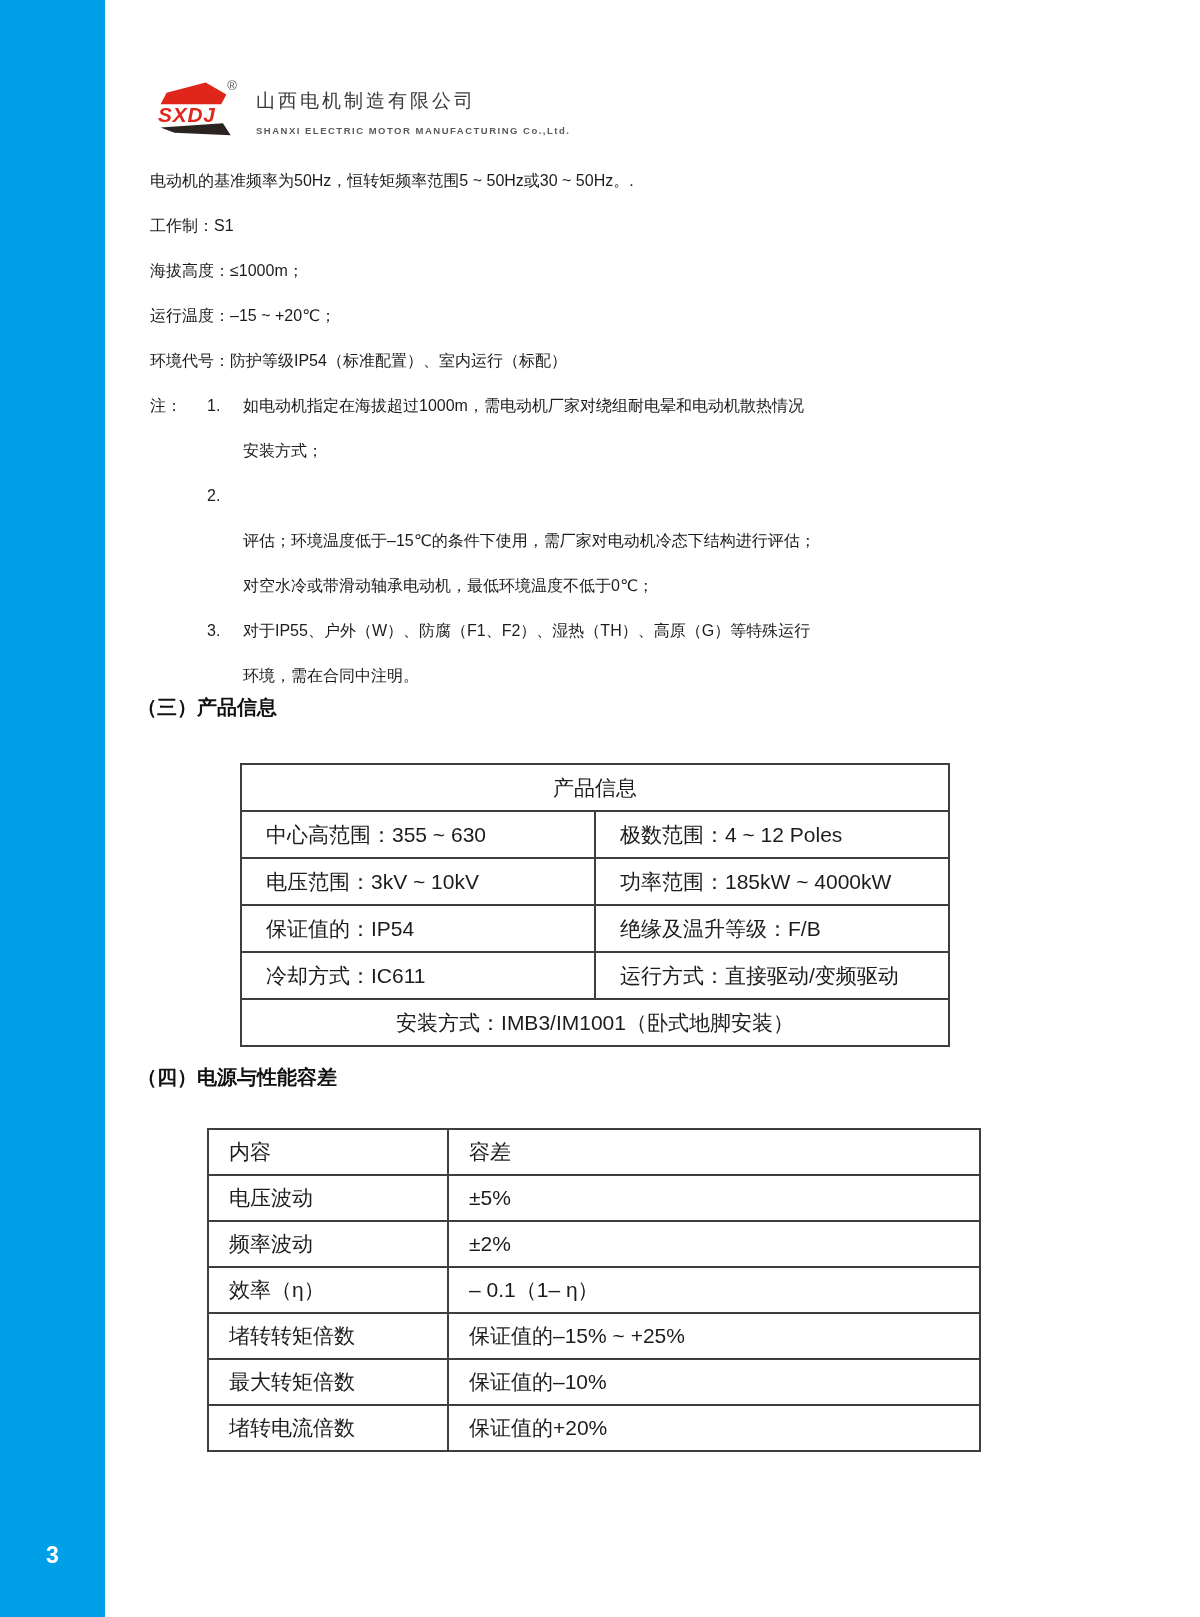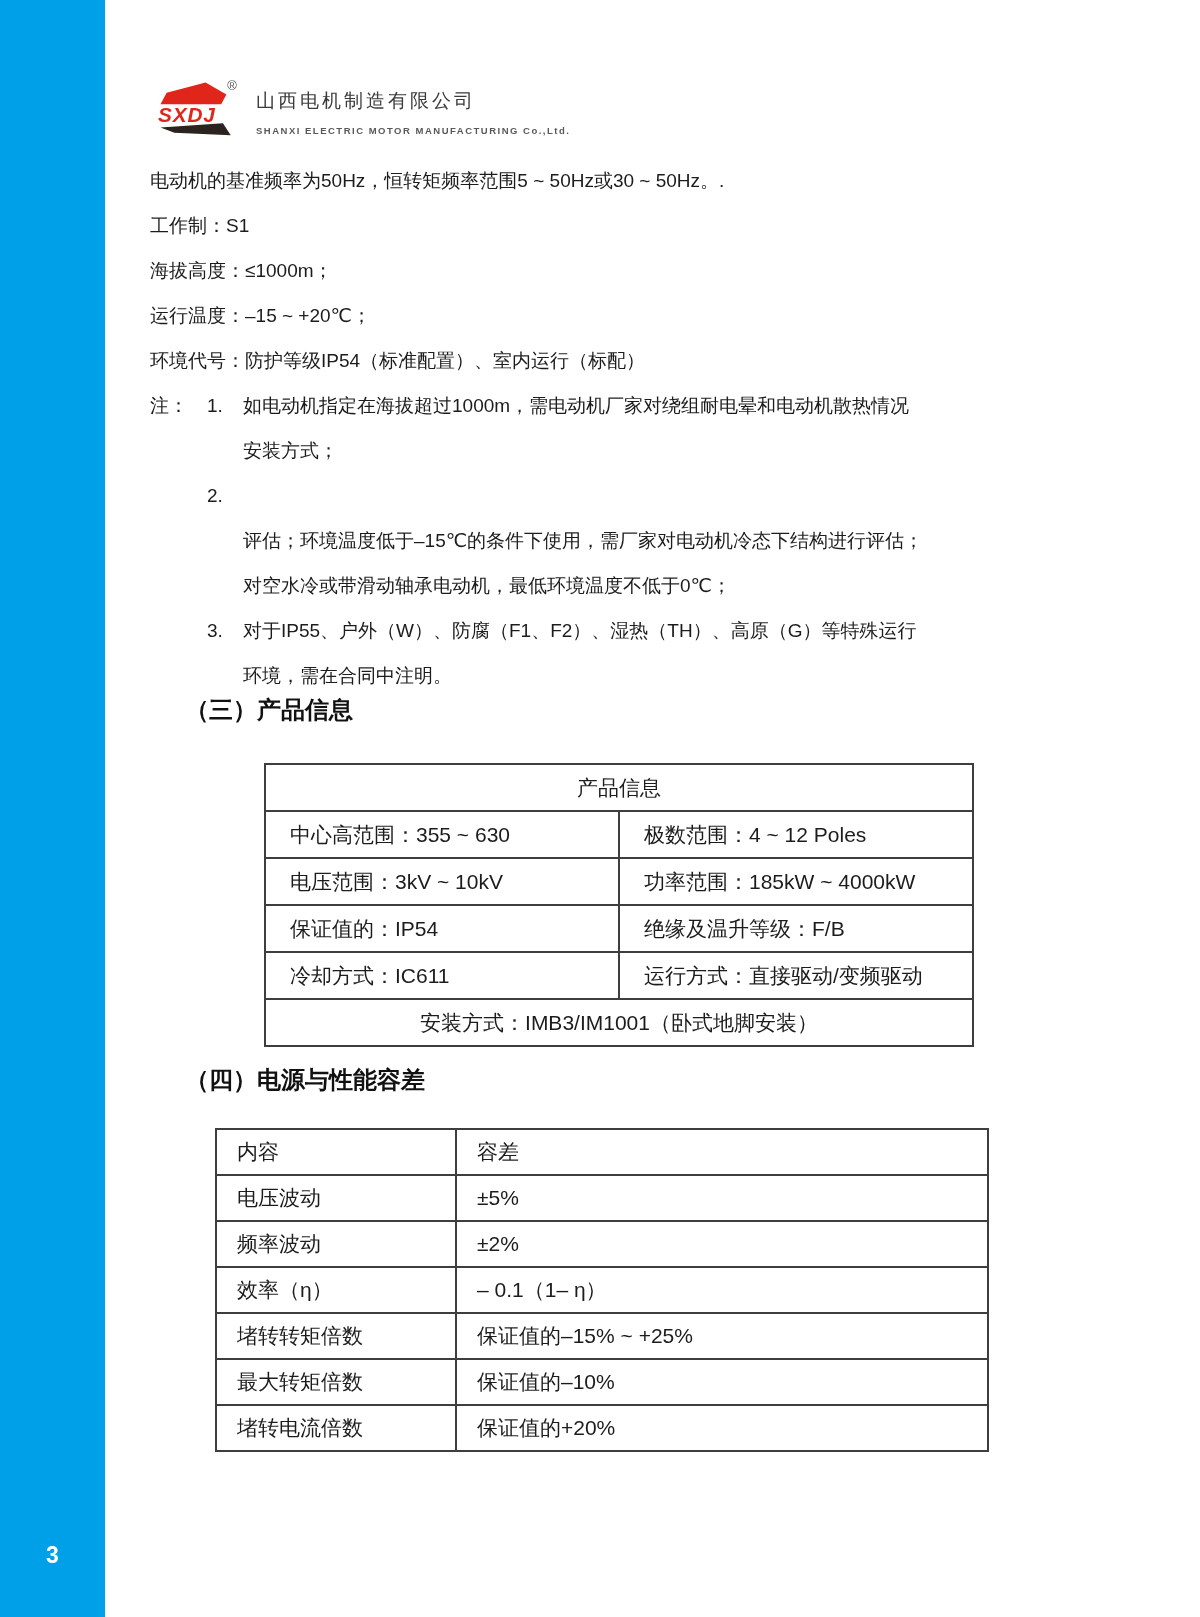--- a/index.html
+++ b/index.html
@@ -14,37 +14,37 @@
     position:absolute;left:0;bottom:48px;width:105px;text-align:center;
     color:#ffffff;font-size:23px;font-weight:bold;
   }
   
   .logo-row{position:absolute;left:138px;top:70px;display:flex;align-items:flex-start;}
   .logo-mark{display:block;}
   .logo-text{margin:16px 0 0 14px;}
   .logo-cn{font-size:19px;font-weight:500;letter-spacing:3px;color:#3a3a3a;line-height:30px;}
   .logo-en{font-size:9.5px;font-weight:600;letter-spacing:1.5px;color:#595959;margin-top:9px;}
   
-  .body-text{position:absolute;left:150px;top:158px;font-size:19px;line-height:45px;white-space:nowrap;}
+  .body-text{position:absolute;left:150px;top:158px;font-size:16px;line-height:45px;white-space:nowrap;}
   .body-text p{margin:0;padding:0;}
   .nline{display:flex;}
   .ncol1{width:57px;flex:0 0 57px;}
   .ncol2{width:36px;flex:0 0 36px;}
   
-  .sec-heading{position:absolute;left:137px;font-size:24px;font-weight:bold;color:#111;white-space:nowrap;margin-left:48px;}
+  .sec-heading{position:absolute;left:137px;font-size:20px;font-weight:bold;color:#111;white-space:nowrap;}
   .sec-heading.h3{top:694px;}
   .sec-heading.h4{top:1064px;}
   
-  table{border-collapse:collapse;table-layout:fixed;font-size:21px;color:#1c1c1c;margin-left:24px;}
+  table{border-collapse:collapse;table-layout:fixed;font-size:21px;color:#1c1c1c;}
   td{border:2px solid #3e3e3e;padding:0 6px 0 24px;white-space:nowrap;overflow:visible;}
   .tbl-product{position:absolute;left:240px;top:763px;width:710px;}
   .tbl-product td{height:45px;}
   .tbl-product .c1{width:370px;border-radius:17px;}
   .tbl-product .center{text-align:center;padding:0;}
-  .tbl-tolerance{position:absolute;left:191px;top:1128px;width:774px;}
+  .tbl-tolerance{position:absolute;left:207px;top:1128px;width:774px;}
   .tbl-tolerance td{height:44px;padding-left:20px;}
   .tbl-tolerance .c1{width:212px;}
 </style>
 </head>
 <body>
 
 <div class="page">
 
   <div class="accent-bar">
     <div class="page-number">3</div>

